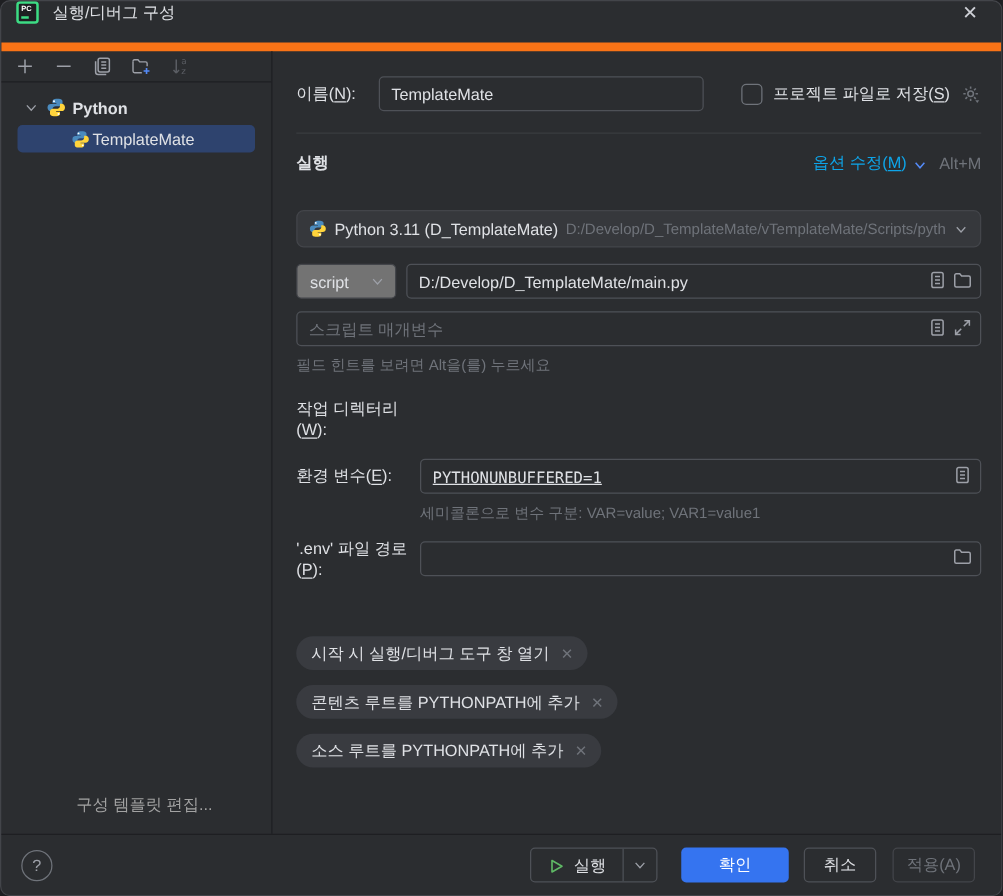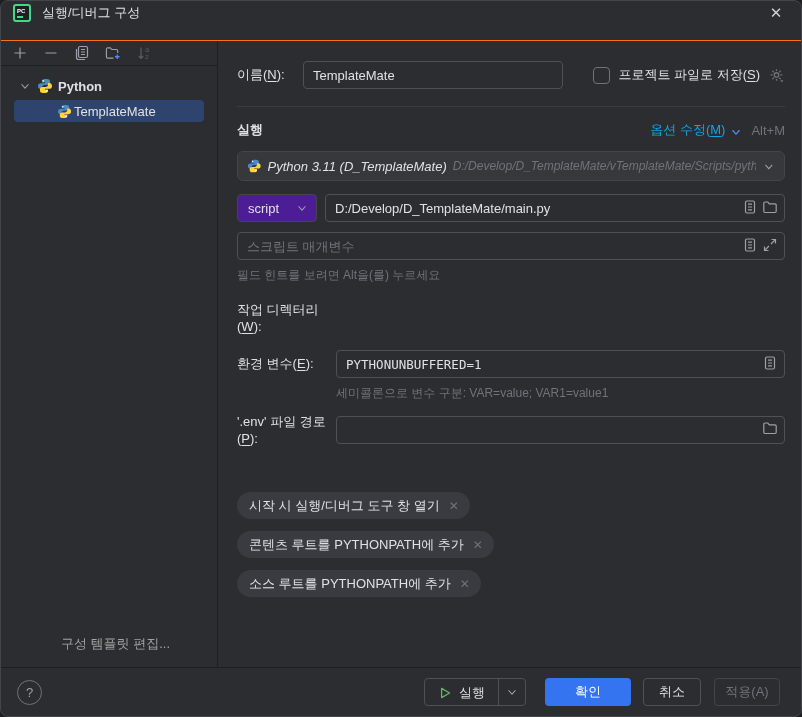--- a/index.html
+++ b/index.html
@@ -4,21 +4,21 @@
 <style>
   * { box-sizing: border-box; margin: 0; padding: 0; }
   html,body { background:#1e1f22; }
   body { font-family: "Liberation Sans","DejaVu Sans",sans-serif; font-size:13px; color:#dfe1e5; }
   u { text-decoration: underline; text-underline-offset: 2px; }
 
   .window { width:802px; height:717px; background:#2b2d30; border:1px solid #43454a;
             border-radius:8px; overflow:hidden; display:flex; flex-direction:column; }
 
   
-  .titlebar { height:40px; flex:0 0 40px; border-bottom:1px solid #f97316;
+  .titlebar { height:40px; flex:0 0 40px; border-bottom:7px solid #f97316;
               display:flex; align-items:center; padding:0 14px 16px 12px; gap:11px; }
   .app-icon { width:18px; height:18px; border:2px solid #3ddc84; border-radius:3px;
               display:flex; flex-direction:column; align-items:flex-start; justify-content:center;
               padding:1px 1px 1px 2px; background:#1e1f22; }
   .app-icon .pc { font-size:6px; font-weight:bold; color:#fff; line-height:6px; letter-spacing:0; }
   .app-icon .underscore { width:6px; height:2px; background:#3ddc84; margin-top:2px; }
   .win-title { font-size:13px; color:#dfe1e5; }
   .close-btn { margin-left:auto; width:22px; height:22px; display:flex; align-items:center;
                justify-content:center; color:#ced0d6; font-size:15px; cursor:default; border-radius:4px; }
 
@@ -54,39 +54,39 @@
   .checkbox { width:17px; height:17px; border:1.5px solid #6f737a; border-radius:4px; background:transparent; }
   .gear-wrap { display:flex; align-items:flex-end; }
 
   .divider { border-bottom:1px solid #3a3c3f; margin-top:17px; }
 
   .section-row { margin-top:14px; display:flex; align-items:center; }
   .section-title { font-weight:bold; color:#dfe1e5; }
   .modify-options { margin-left:auto; display:flex; align-items:flex-end; gap:4px; color:#0ea5e9; }
   .shortcut { color:#6f737a; margin-left:8px; }
 
-  .combo { margin-top:12px; height:30px; border:1px solid #43454a; border-radius:6px; background:#36383c;
-           display:flex; align-items:center; padding:0 8px 0 9px; gap:6px;font-style:italic; }
+  .combo { margin-top:29px; height:30px; border:1px solid #43454a; border-radius:6px; background:#36383c;
+           display:flex; align-items:center; padding:0 8px 0 9px; gap:6px; }
   .combo .interp-name { white-space:nowrap; }
   .combo .interp-path { color:#6f737a; font-size:12px; overflow:hidden; white-space:nowrap;
                         text-overflow:clip; flex:1 1 auto; min-width:0; }
 
   .script-row { margin-top:13px; display:flex; gap:8px; }
   .select { width:80px; flex:0 0 80px; height:28px; border:1px solid #43454a; border-radius:4px;
-            background:#4c1d95; display:flex; align-items:center; padding:0 7px 0 10px; }
+            background:#737373; display:flex; align-items:center; padding:0 7px 0 10px; }
   .select .sel-label { flex:1 1 auto; }
   .script-path-field { flex:1 1 auto; }
 
   .params-field { margin-top:10px; }
   .hint { margin-top:7px; color:#6f737a; font-size:12px; }
 
   .form-row { margin-top:17px; display:flex; align-items:center; }
   .form-row .row-label { width:99px; flex:0 0 99px; }
   .form-row .field { flex:1 1 auto; }
-  .mono { font-family:"DejaVu Sans Mono","Liberation Mono",monospace !important; font-size:12.5px !important; }
+  .mono { font-family:"DejaVu Sans Mono","Liberation Mono",monospace !important; font-size:12.5px !important;text-decoration:underline; }
   .env-hint { margin-left:99px; margin-top:7px; }
   .envfile-row { margin-top:11px; }
 
   .chips { margin-top:46px; display:flex; flex-wrap:wrap; gap:12px 13px; max-width:480px; }
   .chip { height:27px; background:#393b40; border-radius:14px; display:flex; align-items:center;
           gap:9px; padding:0 11px 0 12px; color:#dfe1e5; }
   .chip .x { color:#6f737a; font-size:12px; }
 
   
   .footer { height:49px; flex:0 0 49px; border-top:1px solid #1e1f22; display:flex; align-items:center;

